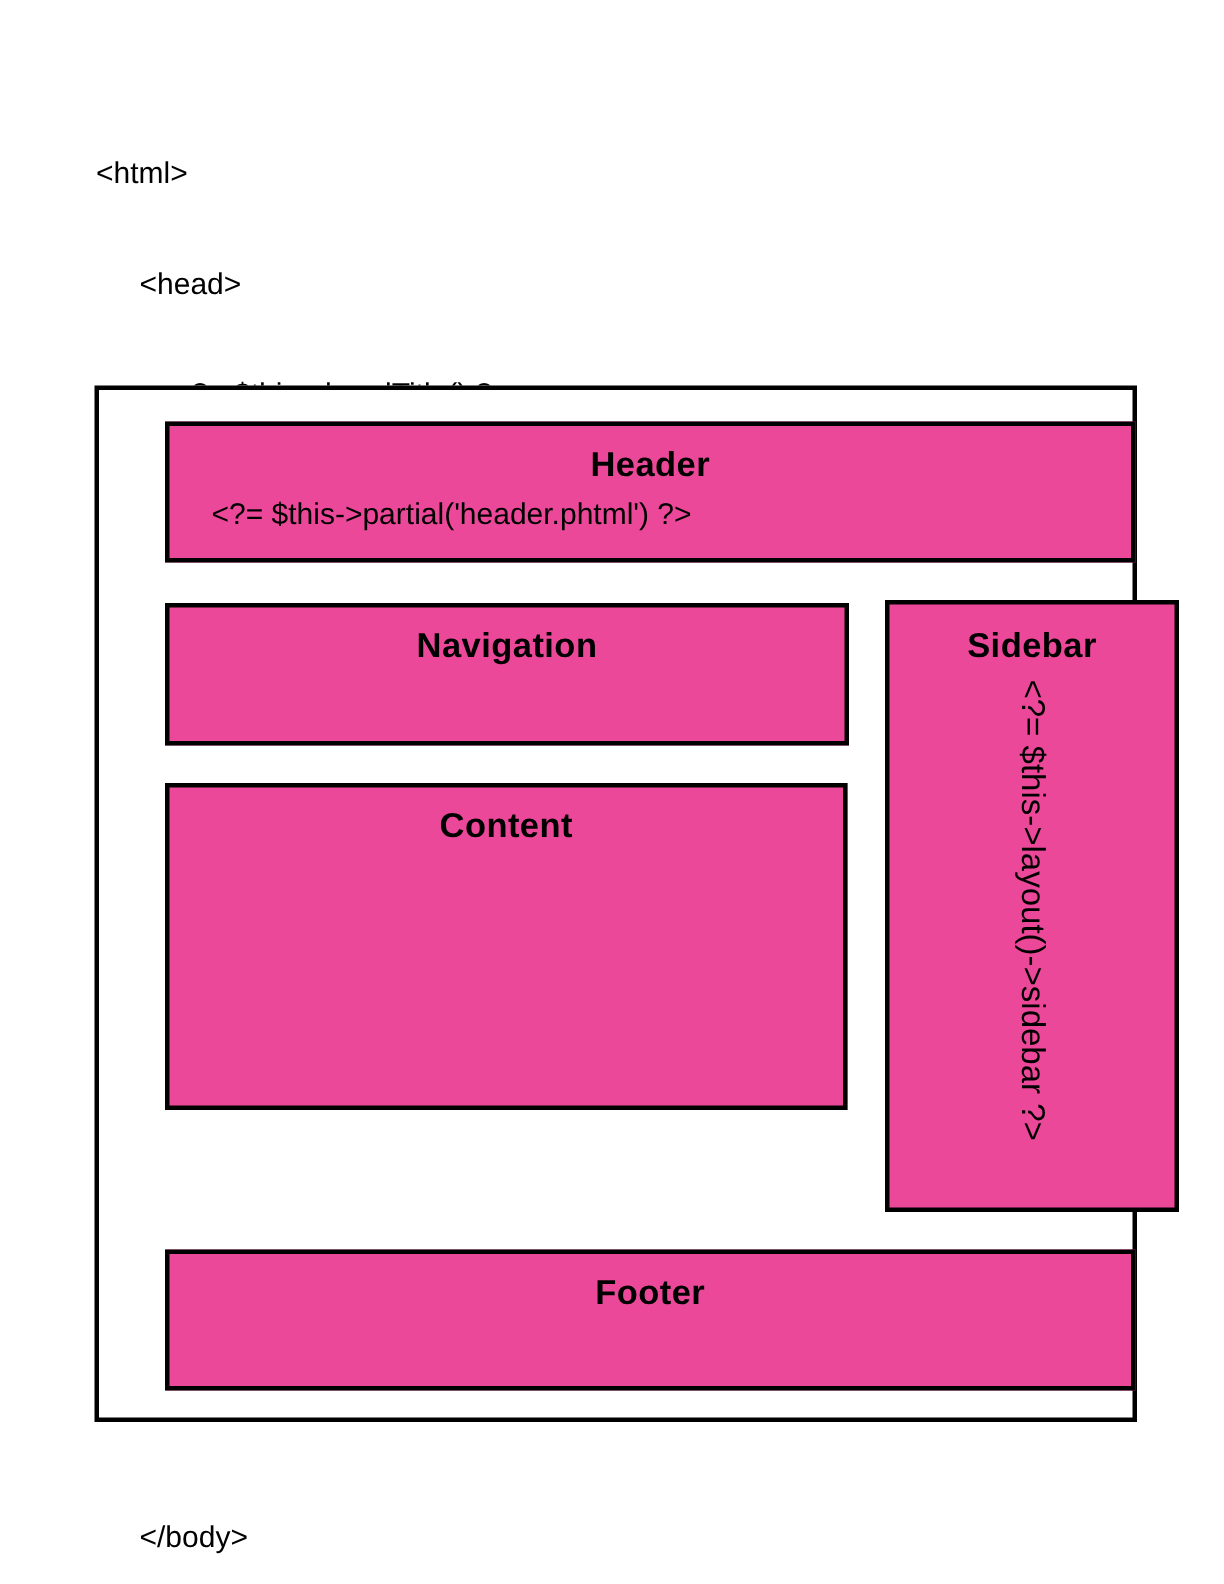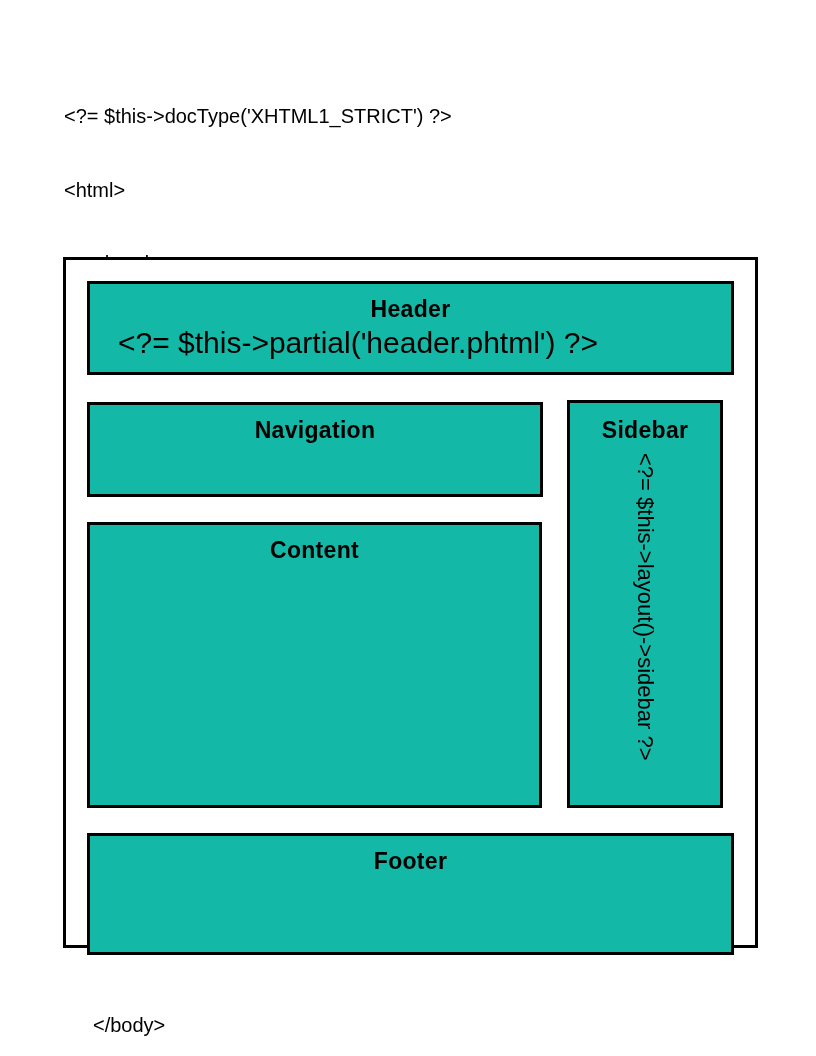--- a/index.html
+++ b/index.html
@@ -32,58 +32,58 @@
     left: 63px; top: 257px;
     width: 695px; height: 691px;
     border: 3px solid #000;
     box-sizing: border-box;
     background: #ffffff;
   }
   .box {
     position: absolute;
     border: 3px solid #000;
     box-sizing: border-box;
-    background: #14b8a6;
+    background: #ec4899;
+    margin-left: 23px;
   }
   #box-header  { left: 21px;  top: 21px;  width: 647px; height: 94px; }
   #box-nav     { left: 21px;  top: 142px; width: 456px; height: 95px; }
-  #box-content { left: 21px;  top: 262px; width: 455px; height: 286px; }
-  #box-sidebar { left: 501px; top: 140px; width: 156px; height: 408px;
+  #box-content { left: 21px;  top: 262px; width: 455px; height: 218px; }
+  #box-sidebar { left: 501px; top: 140px; width: 196px; height: 408px;
                  display: flex; flex-direction: column; align-items: center; }
-  #box-footer  { left: 21px;  top: 573px; width: 647px; height: 122px; }
+  #box-footer  { left: 21px;  top: 573px; width: 647px; height: 94px; }
 
   .box-title {
     font-weight: bold;
     font-size: 23px;
     line-height: 26px;
     letter-spacing: 0.3px;
     text-align: center;
     margin-top: 12px;
   }
   .box-code {
-    font-size: 30px;
+    font-size: 20px;
     line-height: 26px;
     margin: 8px 0 0 28px;
     white-space: pre;
   }
   #box-sidebar .box-title { margin-top: 14px; }
   .sidebar-code {
     writing-mode: vertical-rl;
     font-size: 22px;
     margin: 10px auto 0 auto;
     white-space: pre;
   }
 </style>
 </head>
 <body>
 
 <div class="page">
 
   <div id="top-code" class="code-block">
-    <div class="code-line ind0">&lt;?= $this-&gt;docType('XHTML1_STRICT') ?&gt;</div>
     <div class="code-line ind0">&lt;html&gt;</div>
     <div class="code-line ind1">&lt;head&gt;</div>
     <div class="code-line ind2">&lt;?= $this-&gt;headTitle() ?&gt;</div>
     <div class="code-line ind2">&lt;?= $this-&gt;headScript() ?&gt;</div>
     <div class="code-line ind2">&lt;?= $this-&gt;headStylesheet() ?&gt;</div>
     <div class="code-line ind1">&lt;/head&gt;</div>
     <div class="code-line ind1">&lt;body&gt;</div>
   </div>
 
   <div class="outer-box">

